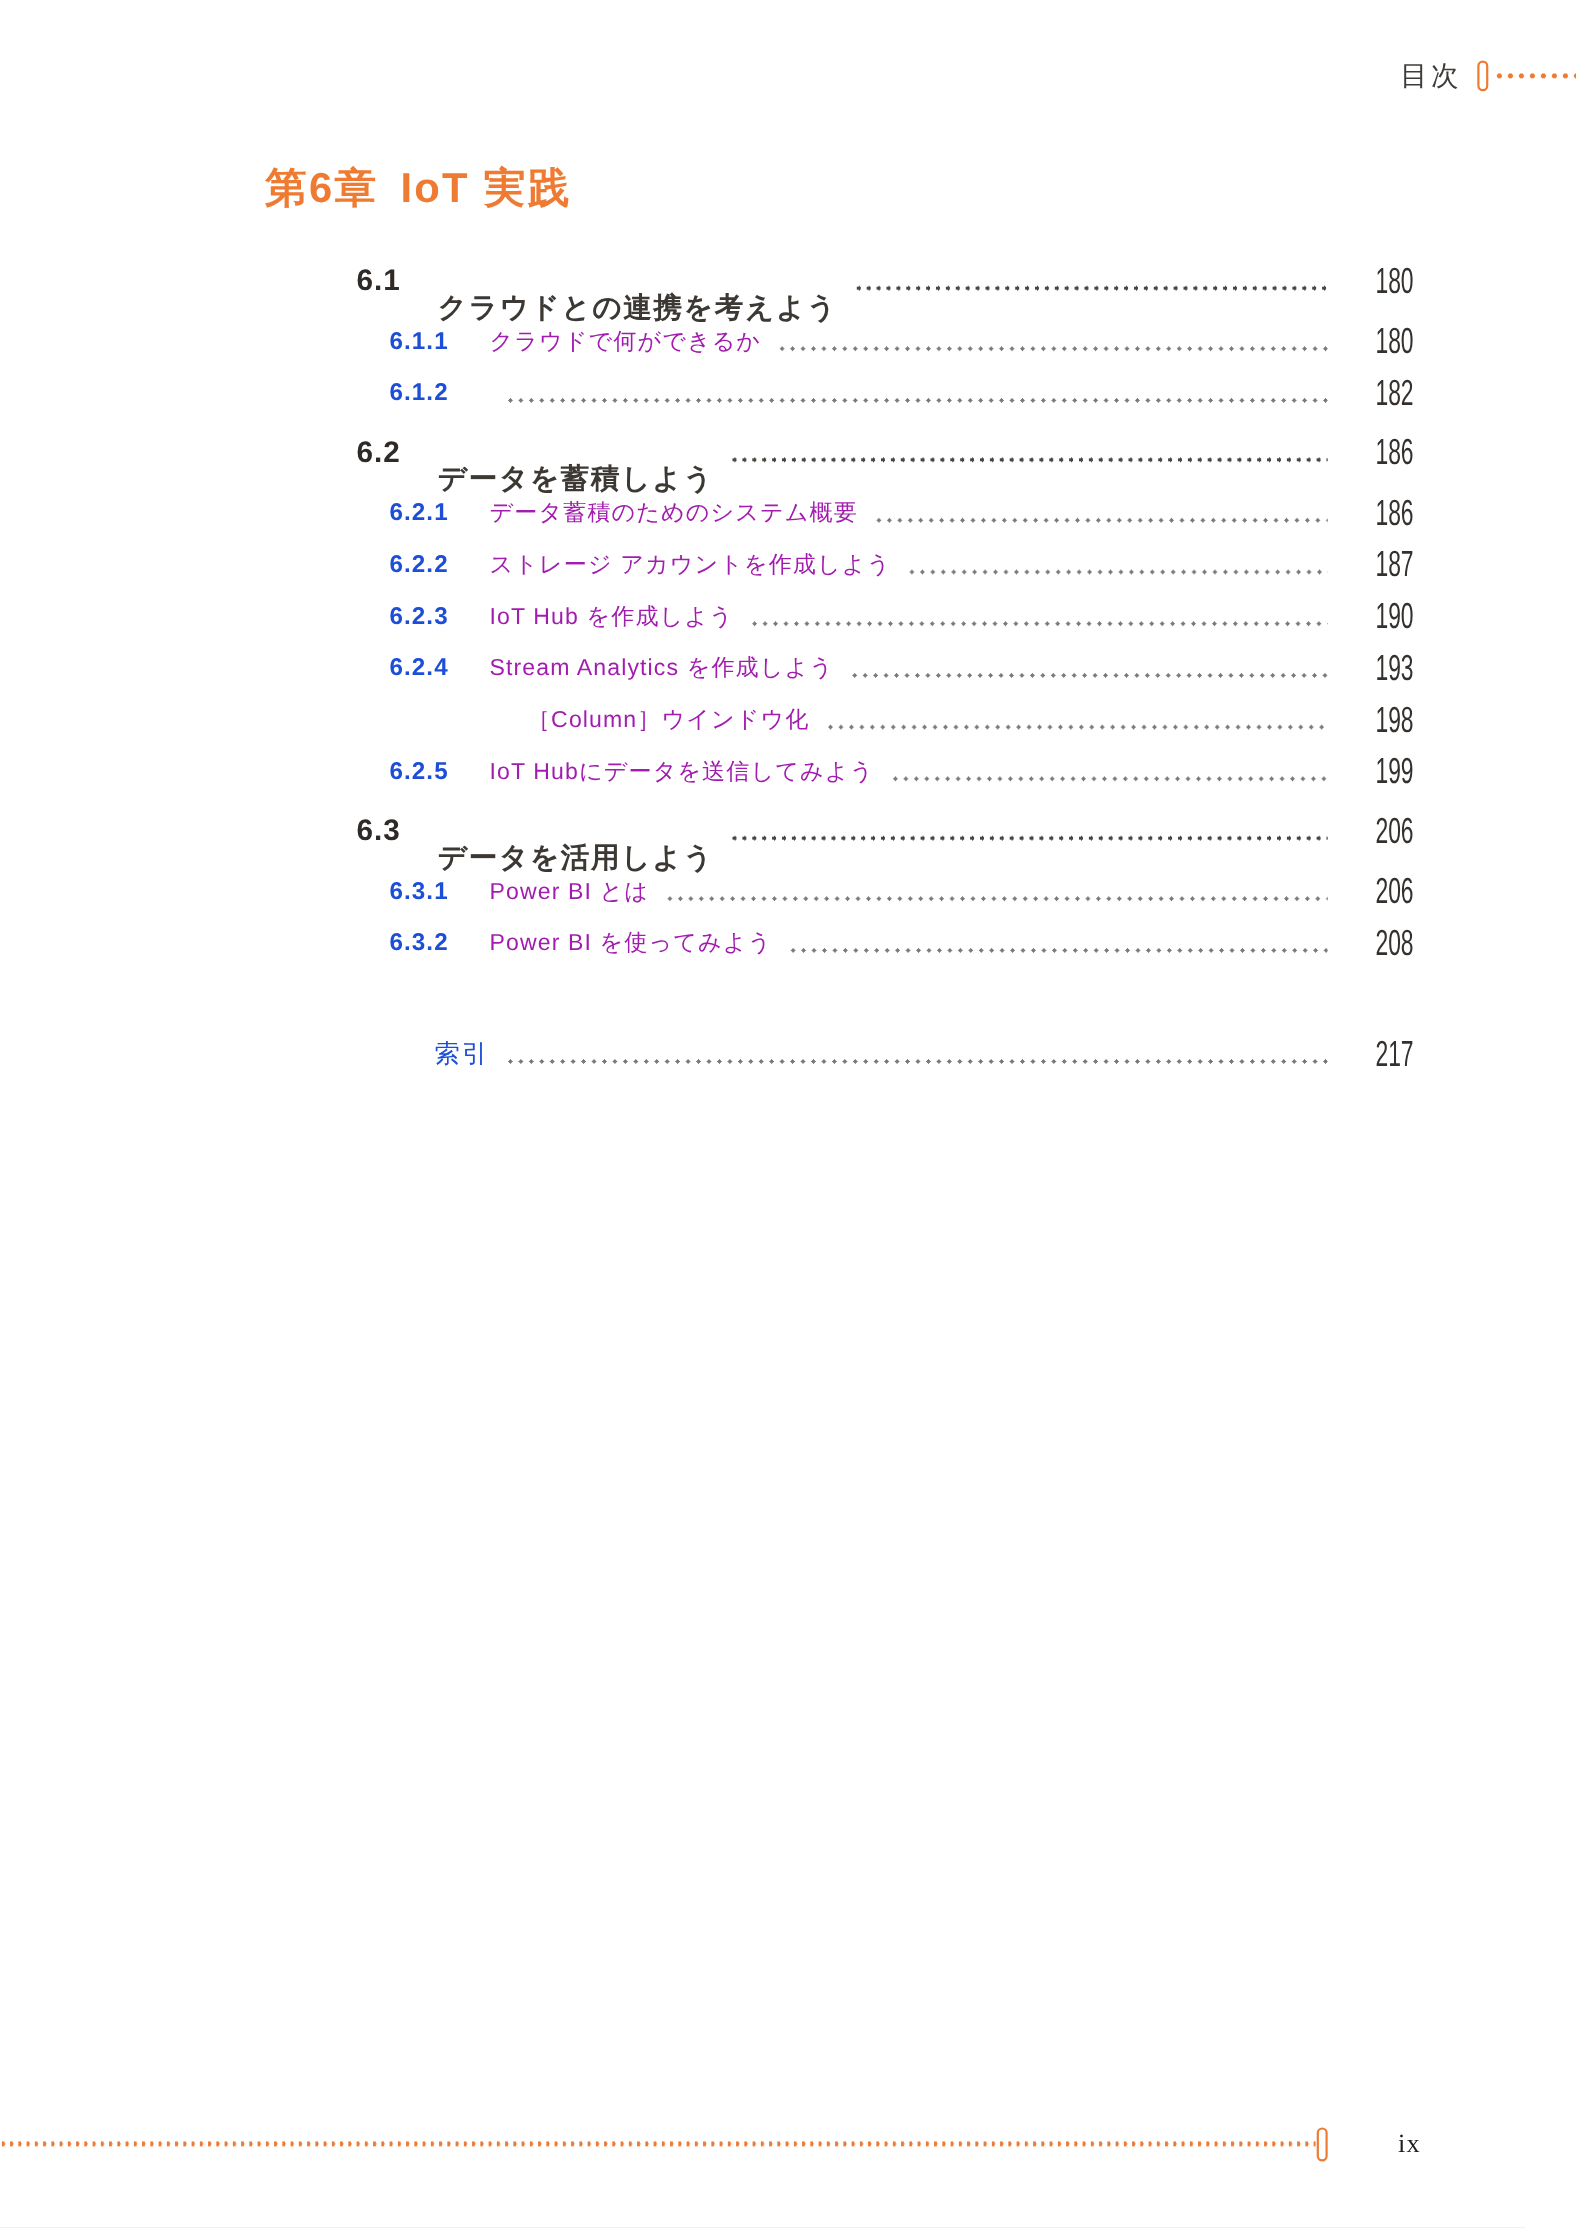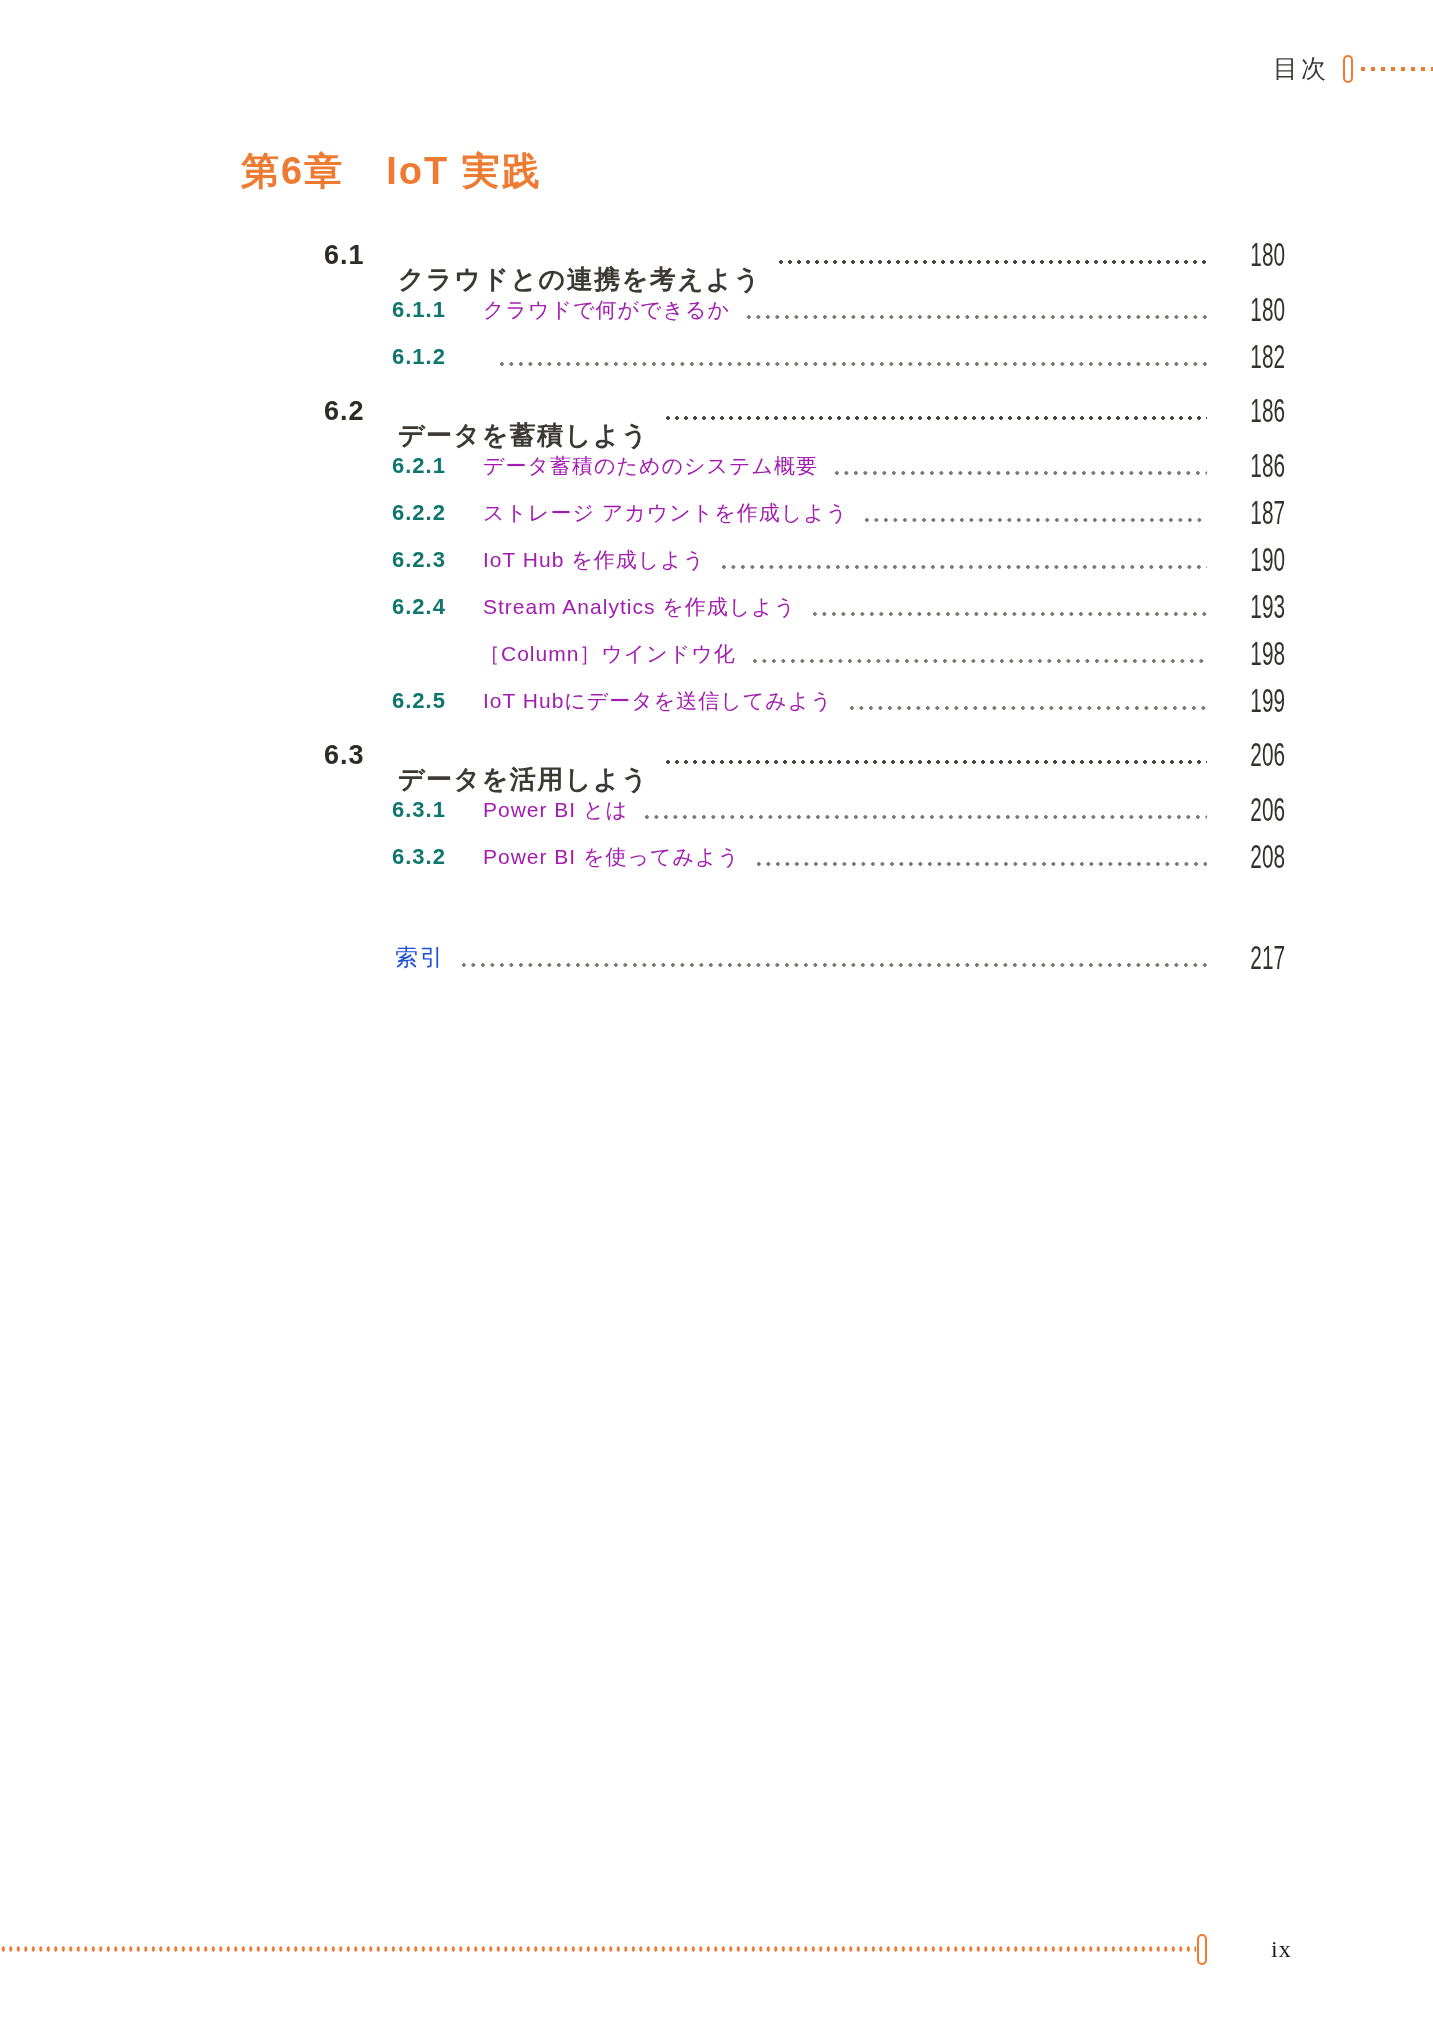--- a/index.html
+++ b/index.html
@@ -29,43 +29,43 @@
   }
   .header .capsule{margin-left:14px;margin-right:6px;}
   .header-dots{
     width:114px;height:8px;
     background-image:radial-gradient(circle 2.3px at 4px 4px,#ee7b31 99%,transparent 100%);
     background-size:10px 8px;background-repeat:repeat-x;
   }
   
   .chapter{
     position:absolute;left:241px;top:146px;
-    display:flex;gap:42px;
+    display:flex;gap:20px;
     font-size:38px;font-weight:700;color:#ee7b31;
     letter-spacing:2px;white-space:nowrap;
   }
   
   .toc{
     position:absolute;left:324px;top:224px;width:961px;
   }
   .row{display:flex;align-items:center;white-space:nowrap;}
   .row.main{height:62px;}
   .row.sub{height:47px;}
   .row.col{height:47px;padding-left:155px;justify-content:flex-end;}
   .row.index{height:47px;margin-top:54px;padding-left:71px;}
   .main .num{
     width:74px;flex:none;
     font-size:27px;font-weight:700;color:#2e2a27;letter-spacing:1px;
   }
   .main .title{
     font-size:26px;font-weight:600;color:#3c3834;letter-spacing:1.5px;margin-top:48px;
   }
   .sub .num{
-    width:91px;flex:none;margin-left:68px;
-    font-size:22px;font-weight:700;color:#0f766e;letter-spacing:1px;
+    width:91px;flex:none;margin-left:30px;
+    font-size:22px;font-weight:700;color:#1d4ed8;letter-spacing:1px;
   }
   .sub .title,.col .title{
     font-size:21px;font-weight:400;color:#a21caf;letter-spacing:1px;
   }
   .index .title{
     font-size:23px;font-weight:400;color:#1d4ed8;letter-spacing:2px;
   }
   .leader{
     flex:1;height:8px;
     margin:0 14px 0 16px;

